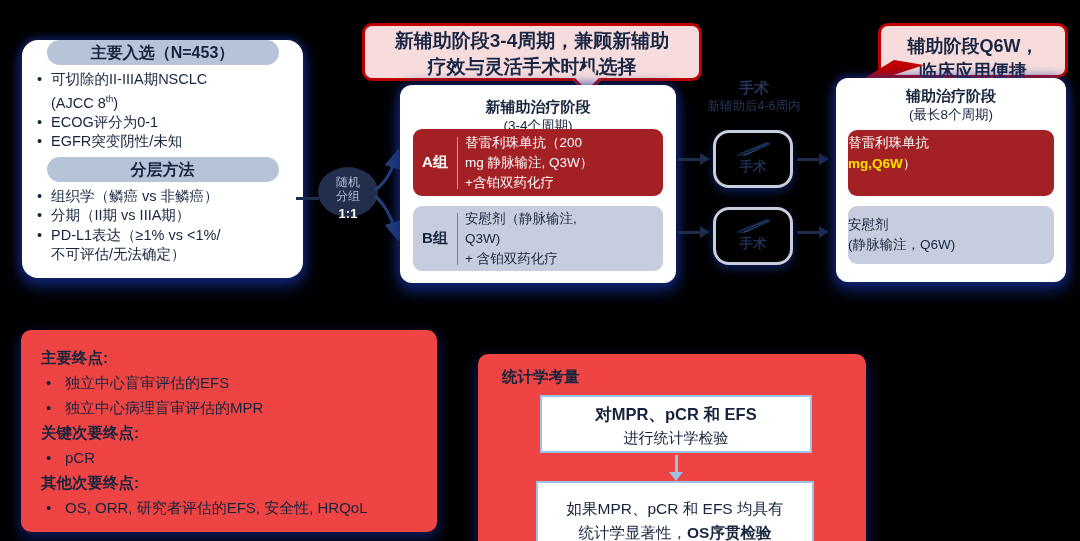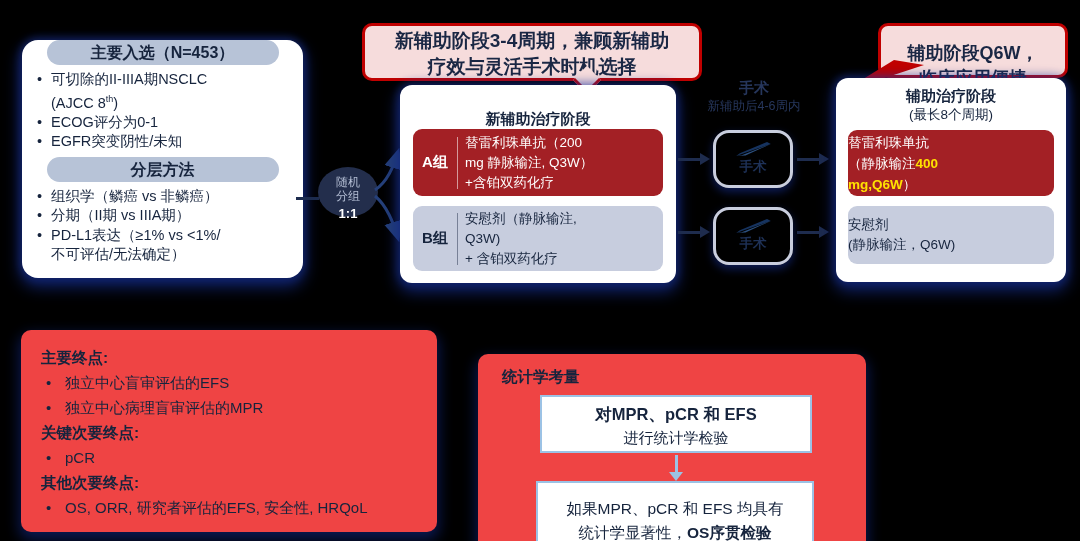--- a/index.html
+++ b/index.html
@@ -139,21 +139,21 @@
   <path d="M3,56 C15,66 21,82 26,98" stroke="#25407a" stroke-width="3" fill="none" marker-end="url(#ah)"></path>
 </svg>
 
 <div class="callout" style="left:362px; top:10px; width:340px; height:58px; font-size:19px; line-height:26px; padding-top:2px;">
   <span class="ln">新辅助阶段3-4周期，兼顾新辅助</span>
   <span class="ln">疗效与灵活手术时机选择</span>
   <span class="tail" style="left:212px;"></span>
 </div>
 
 <div class="panel" style="left:400px; top:85px; width:276px; height:198px; border-radius:12px;">
-  <div class="ctr ttl" style="margin-top:25px;">新辅助治疗阶段</div>
+  <div class="ctr ttl" style="margin-top:13px;">新辅助治疗阶段</div>
   <div class="ctr sub">(3-4个周期)</div>
   <div class="arm red" style="left:13px; top:44px; width:250px; height:67px;">
     <span class="armlabel">A组</span>
     <span class="vdiv"></span>
     <span class="armtext">
       <span class="ln">替雷利珠单抗（200</span>
       <span class="ln">mg 静脉输注, Q3W）</span>
       <span class="ln">+含铂双药化疗</span>
     </span>
   </div>
@@ -198,34 +198,33 @@
   </div>
 <div class="harrow" style="left:678px; top:226px;">
     <span class="shaft"></span>
     <span class="head"></span>
   </div>
 <div class="harrow" style="left:797px; top:226px;">
     <span class="shaft"></span>
     <span class="head"></span>
   </div>
 
-<div class="callout" style="left:878px; top:10px; width:190px; height:55px; font-size:18px; line-height:24.5px; padding-top:15px;">
+<div class="callout" style="left:878px; top:10px; width:190px; height:55px; font-size:18px; line-height:24.5px; padding-top:8px;">
   <span class="ln">辅助阶段Q6W，</span>
   <span class="ln">临床应用便捷</span>
 </div>
 <svg class="abs" style="left:836px; top:60px;" width="100" height="36">
   <polygon points="58,0 88,5 6,32" fill="#c00000"></polygon>
 </svg>
 
 <div class="panel" style="left:836px; top:78px; width:230px; height:204px; border-radius:12px;">
   <div class="ctr ttl" style="margin-top:9px;">辅助治疗阶段</div>
   <div class="ctr sub">(最长8个周期)</div>
   <div class="adjbox red" style="top:52px; height:66px;">
     <span class="ln">替雷利珠单抗</span>
-    <span class="ln"><span>（静脉输注</span><span class="yellow">400</span></span>
     <span class="ln"><span class="yellow">mg,Q6W</span><span>）</span></span>
   </div>
   <div class="adjbox gray" style="top:128px; height:58px;">
     <span class="ln">安慰剂</span>
     <span class="ln">(静脉输注，Q6W)</span>
   </div>
 </div>
 
 <div class="lpanel" style="left:21px; top:330px; width:416px; height:202px; padding:15px 20px;">
   <div class="ep-h">主要终点:</div>

